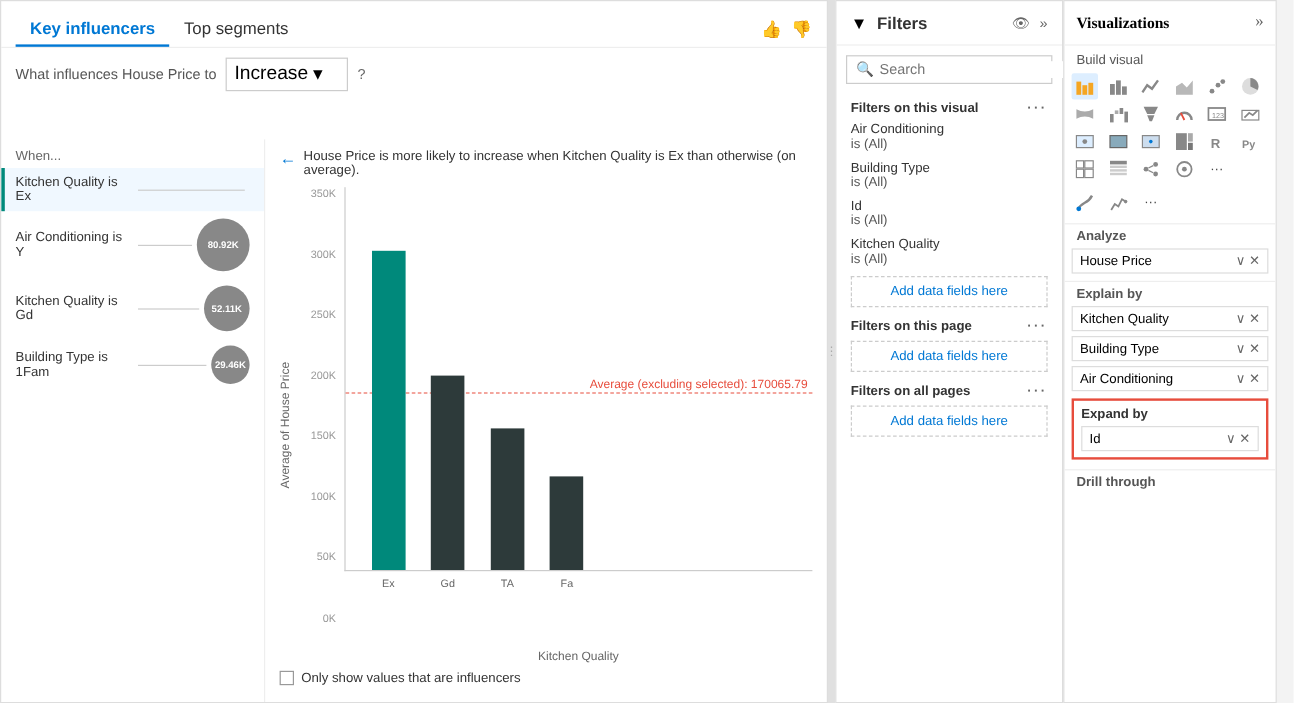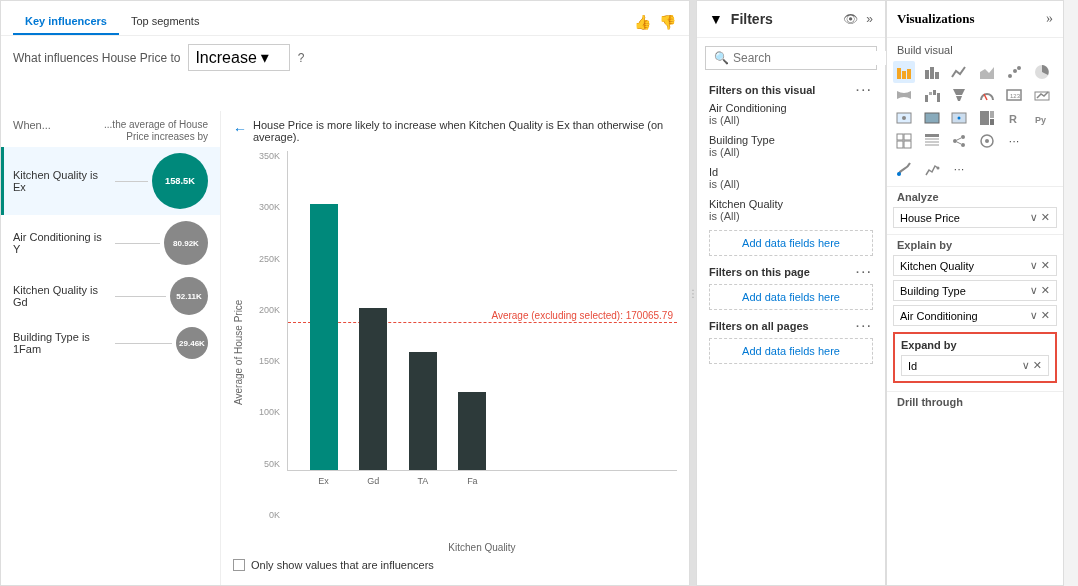--- a/index.html
+++ b/index.html
@@ -17,21 +17,21 @@
 
     .tabs {
       display: flex;
       padding: 8px 12px 0;
       border-bottom: 1px solid #eee;
       align-items: center;
     }
     .tab {
       padding: 6px 12px;
       cursor: pointer;
-      font-size: 11px;
+      font-size: 14px;
       color: #333;
       border-bottom: 2px solid transparent;
     }
     .tab.active {
       color: #0078d4;
       border-bottom: 2px solid #0078d4;
       font-weight: 600;
     }
     .tab-icons {
       margin-left: auto;
@@ -393,32 +393,28 @@
       <span>▾</span>
     </div>
     <span class="question-mark">?</span>
   </div>
 
   <div class="main-content">
 
     <div class="influencers-list">
       <div class="col-headers">
         <span>When...</span>
-        <span class="col-header-right">...the average of House Price increases by</span>
       </div>
 
       <div id="influencers-container">
           <div class="influencer-item selected">
             <div style="position: absolute; left: 0px; top: 0px; bottom: 0px; width: 3px; background: rgb(0, 137, 123);"></div>
     <span class="influencer-label">Kitchen Quality is Ex</span>
     <div class="influencer-bar-container">
       <div class="influencer-line"></div>
-      <div class="bubble bubble-teal" style="width:56px;height:56px;font-size:9.333333333333334px;">
-        158.5K
-      </div>
     </div>
   </div>
           <div class="influencer-item">
     <span class="influencer-label">Air Conditioning is Y</span>
     <div class="influencer-bar-container">
       <div class="influencer-line"></div>
       <div class="bubble bubble-gray" style="width:44px;height:44px;font-size:8px;">
         80.92K
       </div>
     </div>

